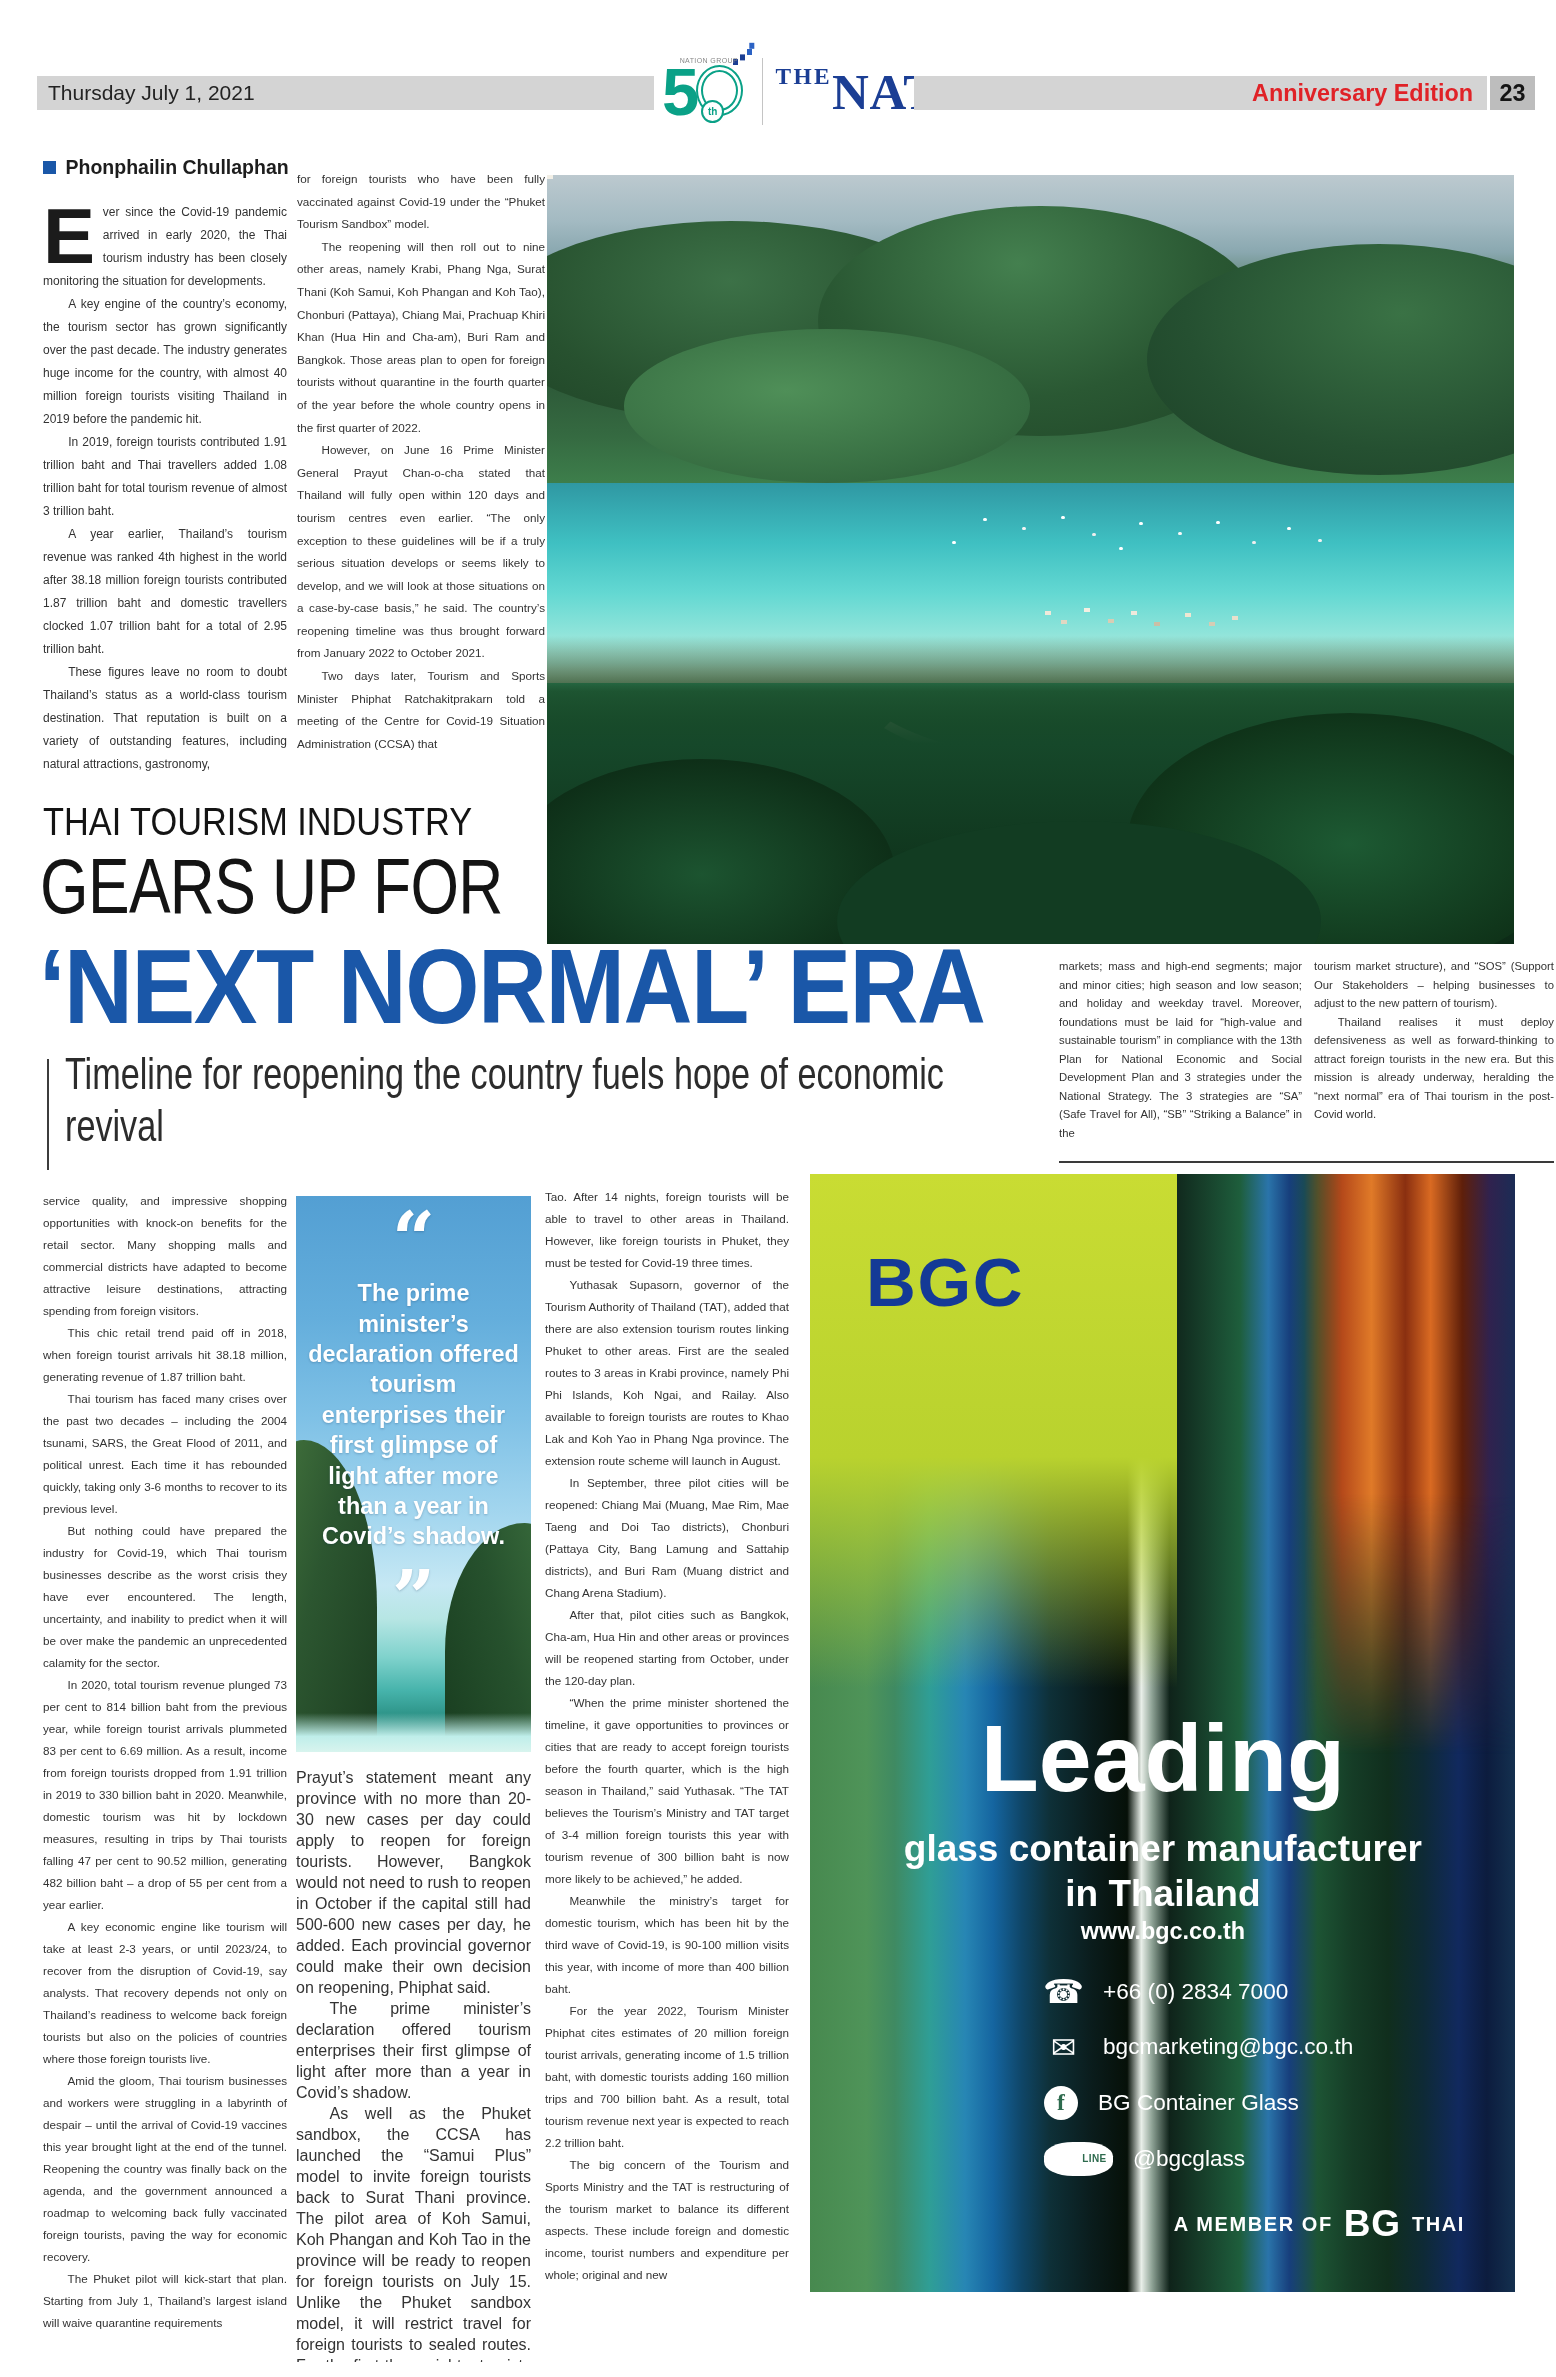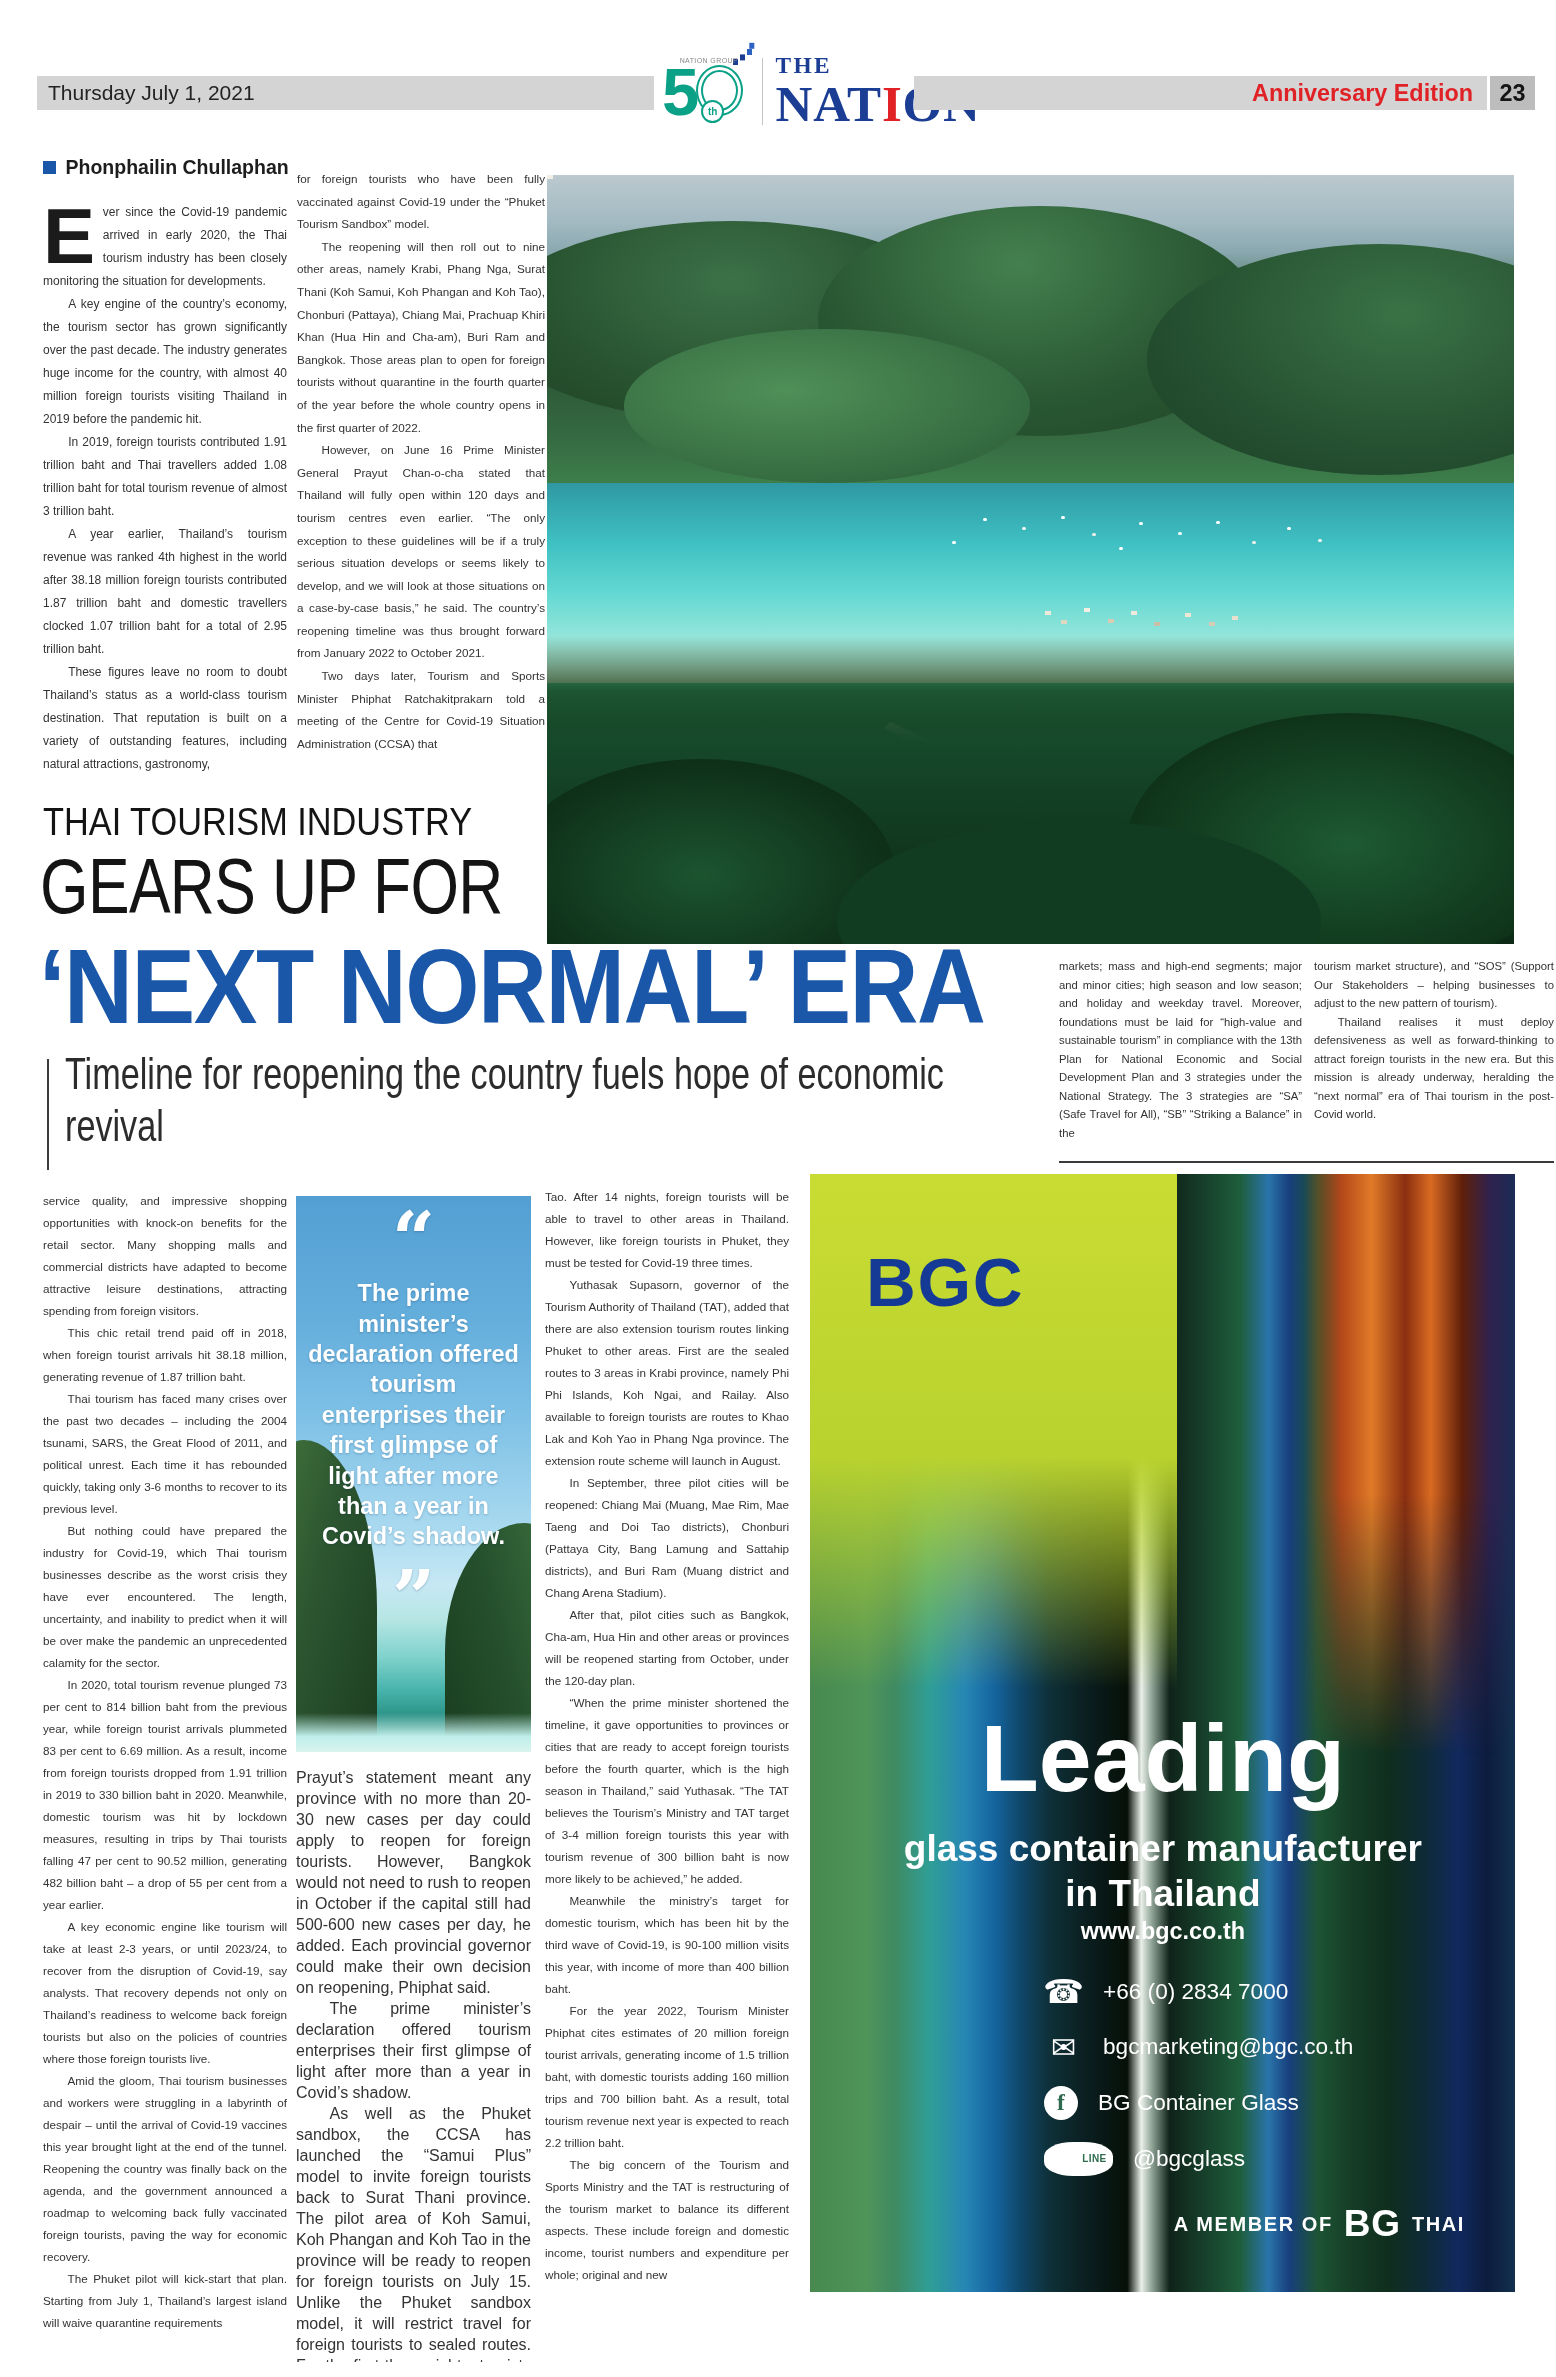--- a/index.html
+++ b/index.html
@@ -10,21 +10,21 @@
   .edition-bar{position:absolute;left:914px;top:76px;width:573px;height:34px;background:#d4d4d4;display:flex;align-items:center;justify-content:flex-end;padding-right:14px;box-sizing:border-box;font-size:23.4px;font-weight:700;color:#e02227;}
   .page-box{position:absolute;left:1490px;top:76px;width:45px;height:34px;background:#bdbdbd;display:flex;align-items:center;justify-content:center;font-size:23.4px;font-weight:700;color:#151515;}
   .logo-wrap{position:absolute;left:662px;top:51px;height:81px;display:flex;align-items:center;}
   .fifty{position:relative;width:87px;height:78px;}
   .f5{position:absolute;left:0;top:0;font-size:67px;font-weight:800;color:#0aa187;line-height:78px;}
   .f0{position:absolute;left:34px;top:12.5px;width:47px;height:51px;border:7px double #0aa187;border-radius:50%;box-sizing:border-box;}
   .fth{position:absolute;left:39px;top:47px;width:23.4px;height:23.4px;background:#fff;border:2.3px solid #0aa187;border-radius:50%;font-size:10px;color:#0aa187;display:flex;align-items:center;justify-content:center;font-weight:700;box-sizing:border-box;}
   .bird{position:absolute;right:-3.1px;top:-3.1px;width:5.4px;height:5.4px;background:#2b62c4;box-shadow:-7px 5.4px 0 #1b3e94,-14px 10px 0 #1b3e94,2.3px -6.2px 0 #2b62c4;}
   .ngroup{position:absolute;right:11px;top:4.7px;font-size:7px;color:#888;letter-spacing:0.4px;}
   .logo-divider{width:1.6px;height:67px;background:#c4c4c4;margin:0 12.5px;}
-  .nation{display:flex;flex-direction:column;line-height:1;justify-content:center;}
+  .nation{display:flex;flex-direction:row;line-height:1;justify-content:center;}
   .nation-the{font-family:"Liberation Serif",serif;font-weight:700;color:#1b3e94;font-size:23.4px;letter-spacing:2.3px;}
   .nation-name{font-family:"Liberation Serif",serif;font-weight:700;color:#1b3e94;font-size:51px;letter-spacing:0.8px;margin-top:1.6px;}
   .nation-name .red{color:#e02227;}
 
   
   .byline{position:absolute;left:43px;top:156px;display:flex;align-items:center;gap:9.3px;font-size:19.5px;font-weight:700;color:#1d1d1d;}
   .byline-square{width:13.2px;height:13.2px;background:#1a57a8;}
 
   
   .textcol{position:absolute;text-align:justify;color:#333;overflow:hidden;}

